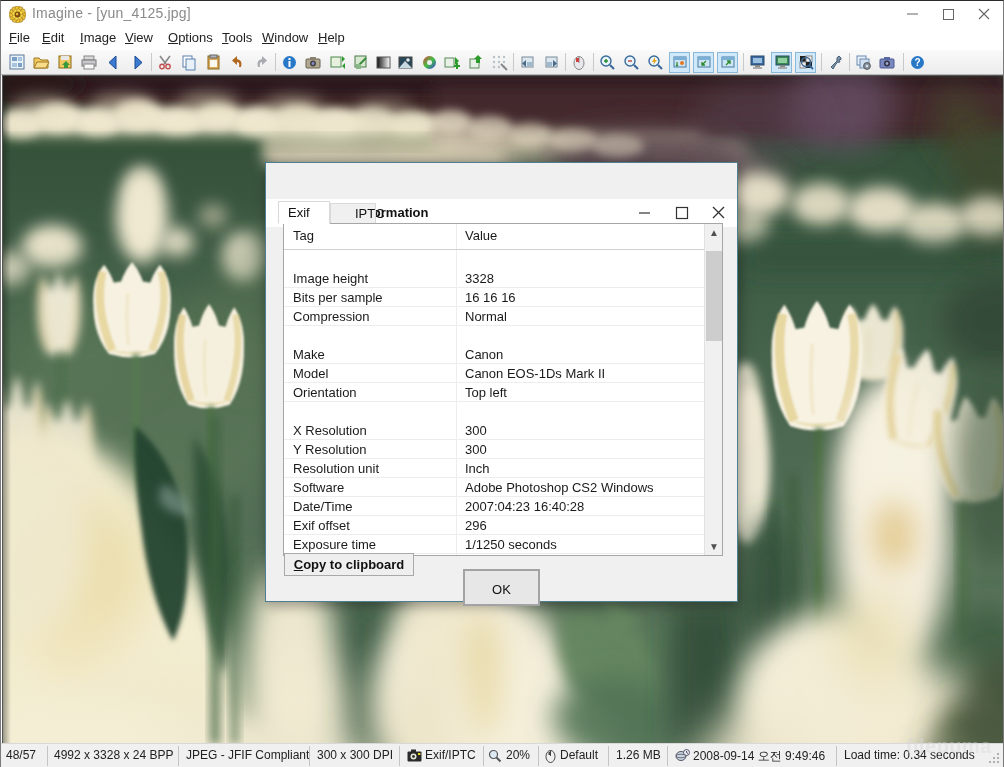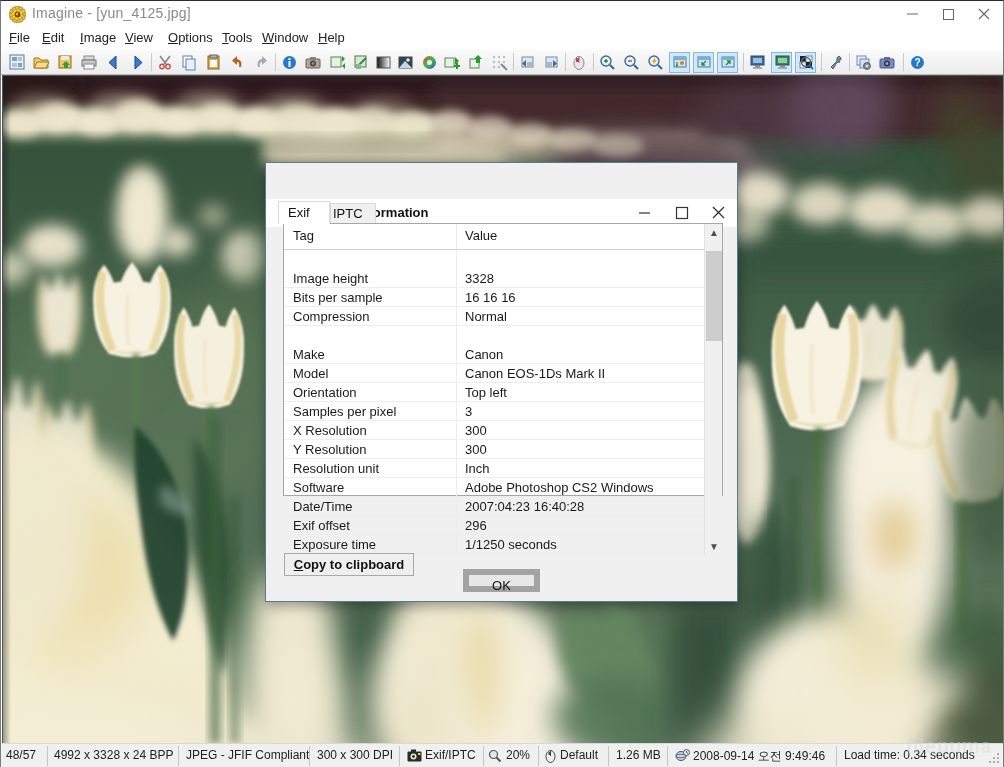--- a/index.html
+++ b/index.html
@@ -26,37 +26,37 @@
 .seg { position:absolute; top:4px; white-space:nowrap; }
 .ssep { position:absolute; top:2px; width:1px; height:20px; background:#c4c4c4; }
 
 #dlg { position:absolute; left:264px; top:161px; width:473px; height:440px; background:#f0f0f0; border:1px solid #4f7d91; box-shadow:2px 4px 12px rgba(0,0,0,0.35); }
 #dlg-title { position:absolute; left:0; top:0; width:100%; height:28px; background:#fff;margin-top:36px; }
 #dlg-title-text { position:absolute; left:31px; top:6px; font-size:13px; font-weight:bold; color:#111; }
 .dcapbtn { position:absolute; top:1px; width:40px; height:26px; color:#333; }
 #tabs { position:absolute; left:12px; top:38px; height:22px; }
 .tab { position:absolute; border:1px solid #d9d9d9; font-size:13px; color:#111; background:#f0f0f0; }
 #tab1 { left:0px; top:0px; width:52px; height:23px; background:#fff; border-bottom:1px solid #fff; z-index:2; padding:3px 0 0 9px; }
-#tab2 { left:52px; top:2px; width:46px; height:21px; padding:2px 0 0 2px; }
-#lv { position:absolute; left:17px; top:60px; width:440px; height:273px; background:#fff; border:1px solid #a6a6a6; }
+#tab2 { left:52px; top:2px; width:46px; height:21px; padding:2px 0 0 24px; }
+#lv { position:absolute; left:17px; top:60px; width:440px; height:333px; background:#fff; border:1px solid #a6a6a6; }
 #lv-inner { position:absolute; left:0; top:0; width:421px; height:331px; font-size:13px; color:#1a1a1a; }
 .hdr { position:absolute; top:0; height:21px; }
 .row { position:absolute; left:0; width:421px; height:19px; border-bottom:1px solid #ededed; }
 .c1 { position:absolute; left:9px; top:2px; white-space:nowrap; }
 .c2 { position:absolute; left:181px; top:2px; white-space:nowrap; }
 #colsep { position:absolute; left:172px; top:0; width:1px; height:331px; background:#ededed; }
 #hdrline { position:absolute; left:0; top:25px; width:421px; height:1px; background:#d0d0d0; }
 #selrow { position:absolute; left:0; top:26px; width:421px; height:19px; background:#3095f2; }
 #selrow .c1, #selrow .c2 { color:#eef7ff; }
 #sb { position:absolute; right:0; top:0; width:18px; height:331px; background:#f0f0f0; border-left:1px solid #e2e2e2; }
 #sb .arr { position:absolute; left:0; width:18px; height:17px; color:#505050; font-size:10px; text-align:center; line-height:17px; }
 #sb-thumb { position:absolute; left:1px; top:27px; width:16px; height:90px; background:#cdcdcd; }
 .btn { position:absolute; height:23px; background:#e6e6e6; border:1px solid #a9a9a9; font-size:13px; color:#111; text-align:center; padding-top:3px; }
 #btn-copy { left:18px; top:390px; width:130px; background:#efefef;font-weight:bold; }
-#btn-ok { left:197px; top:406px; width:77px; height:23px; border:6px solid #a3a3a3; background:#e7e7e7; padding-top:3px; }
+#btn-ok { left:197px; top:406px; width:77px; height:37px; border:2px solid #a3a3a3; background:#e7e7e7; padding-top:11px; }
 </style>
 </head>
 <body>
 <div id="win">
   <div id="titlebar">
     <svg id="appicon" style="position:absolute;left:8px;top:5px" width="17" height="17" viewBox="0 0 17 17">
         <circle cx="14.60" cy="8.50" r="2.45" fill="#eec43a" stroke="#8a6510" stroke-width="0.55"></circle>
         <circle cx="13.78" cy="11.55" r="2.45" fill="#eec43a" stroke="#8a6510" stroke-width="0.55"></circle>
         <circle cx="11.55" cy="13.78" r="2.45" fill="#eec43a" stroke="#8a6510" stroke-width="0.55"></circle>
         <circle cx="8.50" cy="14.60" r="2.45" fill="#eec43a" stroke="#8a6510" stroke-width="0.55"></circle>
@@ -672,24 +672,20 @@
             <span class="c2">Canon</span>
           </div>
         <div class="row" style="top:140px">
             <span class="c1">Model</span>
             <span class="c2">Canon EOS-1Ds Mark II</span>
           </div>
         <div class="row" style="top:159px">
             <span class="c1">Orientation</span>
             <span class="c2">Top left</span>
           </div>
-        <div class="row" style="top:178px">
-            <span class="c1">Samples per pixel</span>
-            <span class="c2">3</span>
-          </div>
         <div class="row" style="top:197px">
             <span class="c1">X Resolution</span>
             <span class="c2">300</span>
           </div>
         <div class="row" style="top:216px">
             <span class="c1">Y Resolution</span>
             <span class="c2">300</span>
           </div>
         <div class="row" style="top:235px">
             <span class="c1">Resolution unit</span>

